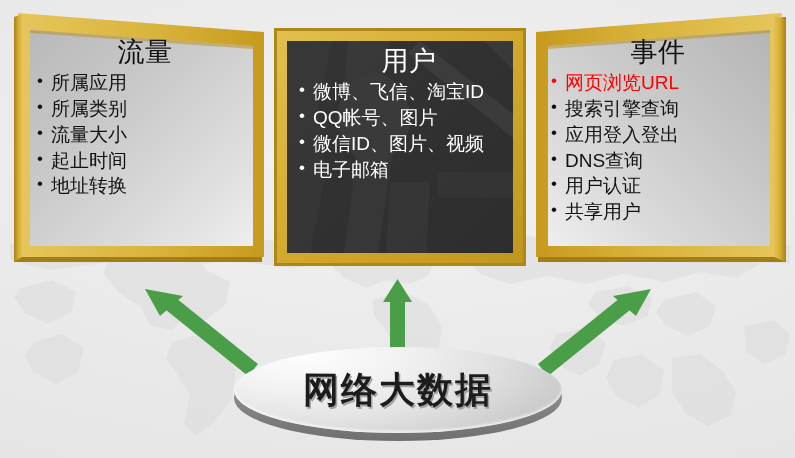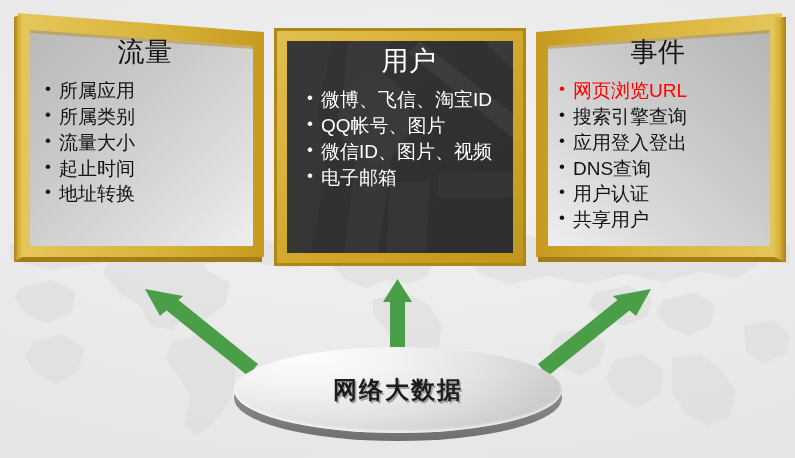--- a/index.html
+++ b/index.html
@@ -29,21 +29,21 @@
     z-index:4;
     box-sizing:border-box;
   }
   .ptitle{
     text-align:center;
     font-size:27px;
     line-height:1.15;
     letter-spacing:.5px;
     padding-bottom:2px;
   }
-  .plist{list-style:none;margin:8px;padding:0;}
+  .plist{list-style:none;margin:0;padding:0;}
   .plist li{
     font-size:19px;
     line-height:1.36;
     white-space:nowrap;
     position:relative;
     padding-left:15px;
   }
   .plist li::before{
     content:"\2022";
     position:absolute;left:1px;top:-1px;
@@ -64,21 +64,21 @@
   #hero .disk-top{
     position:absolute;left:6px;top:4px;width:328px;height:86px;
     border-radius:50%;
     background:
       radial-gradient(ellipse 95% 130% at 22% 12%, #fdfdfd 0%, #f3f3f3 28%, #e2e2e2 58%, #cfcfcf 82%, #c2c2c2 100%);
     box-shadow:inset 0 -2px 3px rgba(255,255,255,.7);
   }
   #hero .hero-label{
     position:absolute;left:0;top:4px;width:340px;height:86px;
     display:flex;align-items:center;justify-content:center;
-    font-size:24px;font-weight:bold;color:#1c1c1c;
+    font-size:36px;font-weight:bold;color:#1c1c1c;
     letter-spacing:2px;
     text-shadow:1.5px 1.5px 0 rgba(150,150,150,.85);
   }
 
   
   #arrows{position:absolute;left:0;top:0;width:795px;height:458px;z-index:5;pointer-events:none;}
 </style>
 </head>
 <body>
 

